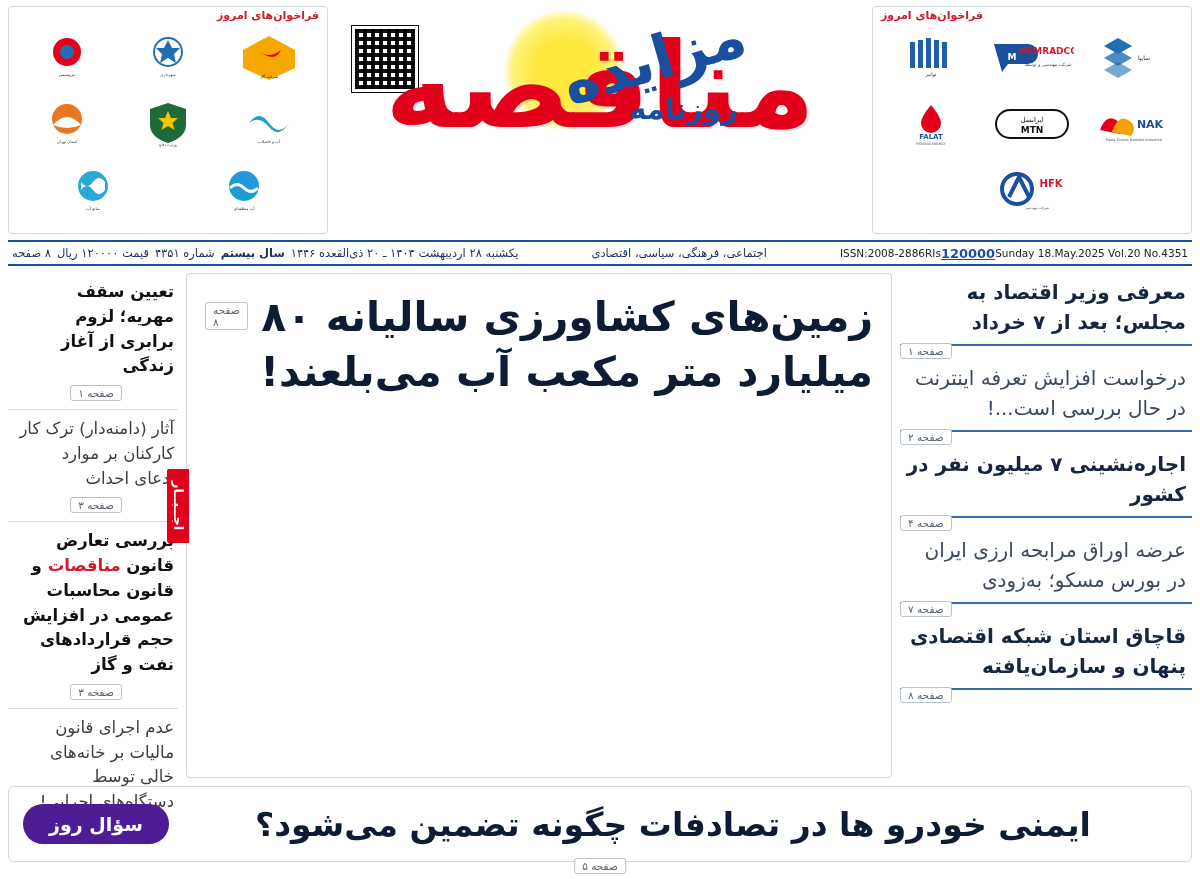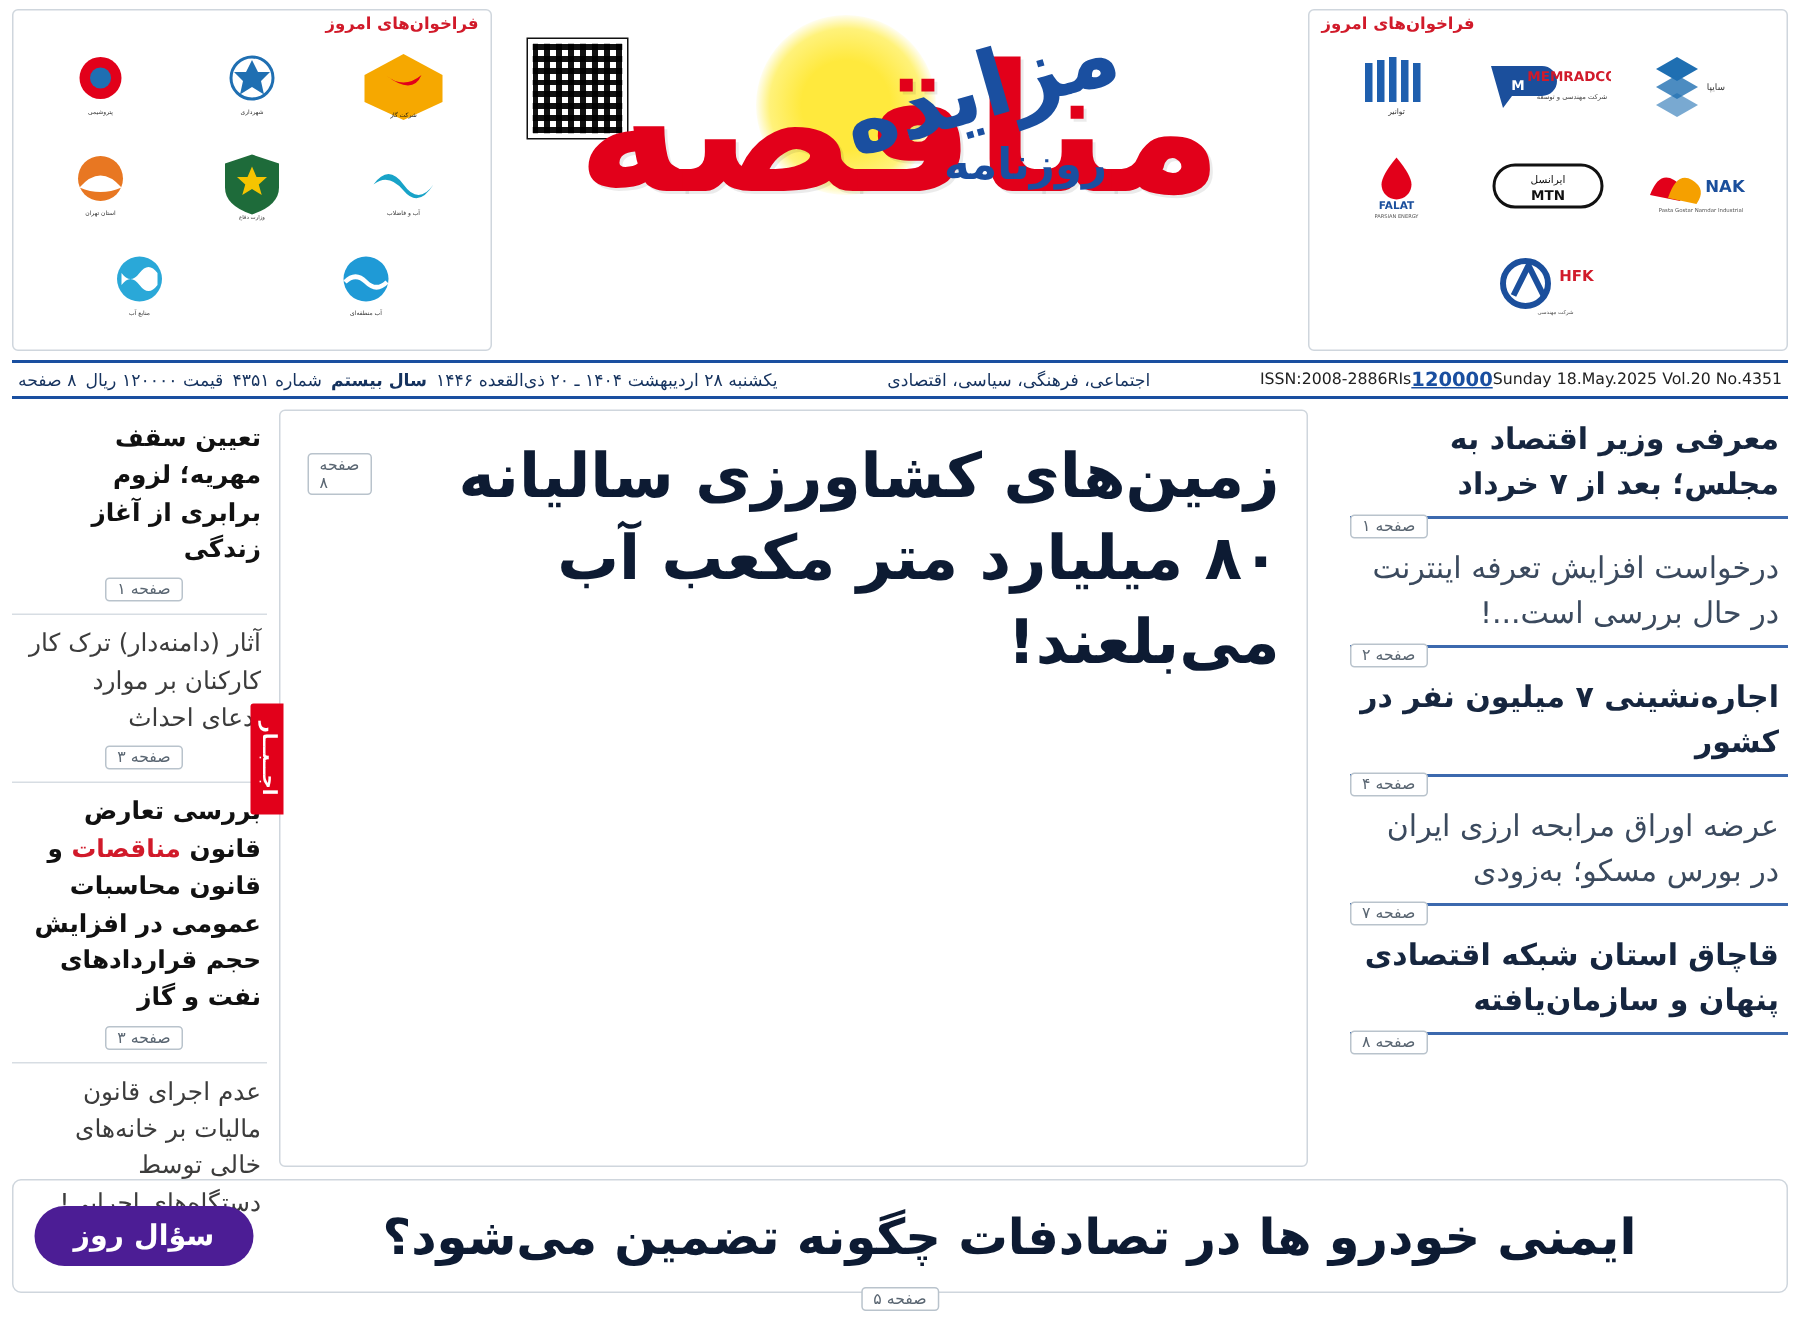--- a/index.html
+++ b/index.html
@@ -66,21 +66,21 @@
     border-top: 2px solid #1a4fa0; border-bottom: 2px solid #1a4fa0;
     height: 26px; margin-top: 6px; font-size: 11.5px; color: #15325e; padding: 0 4px;
   }
   .infostrip .en { direction: ltr; font-size: 10.5px; color: #222; }
   .price-num { color: #1a4fa0; font-weight: bold; font-size: 13px; text-decoration: underline; }
 
   
   .content { display: flex; gap: 8px; margin-top: 7px; height: 505px; }
   .col-left { width: 170px; position: relative; }
   .col-center { flex: 1; }
-  .col-right { width: 292px; margin-left: 20px; }
+  .col-right { width: 292px; }
 
   
   .teaser { direction: rtl; text-align: right; padding: 7px 4px 2px 10px; }
   .teaser .t { font-size: 16.5px; line-height: 1.5; color: #3c3c3c; }
   .teaser .t.bold { font-weight: bold; color: #111; }
   .teaser .hl { color: #d11a2a; font-weight: bold; }
   .pagebadge {
     display: inline-block; border: 1px solid #b9c3cc; border-radius: 3px;
     font-size: 10.5px; padding: 1px 7px; color: #5a6672; margin-top: 6px;
   }

